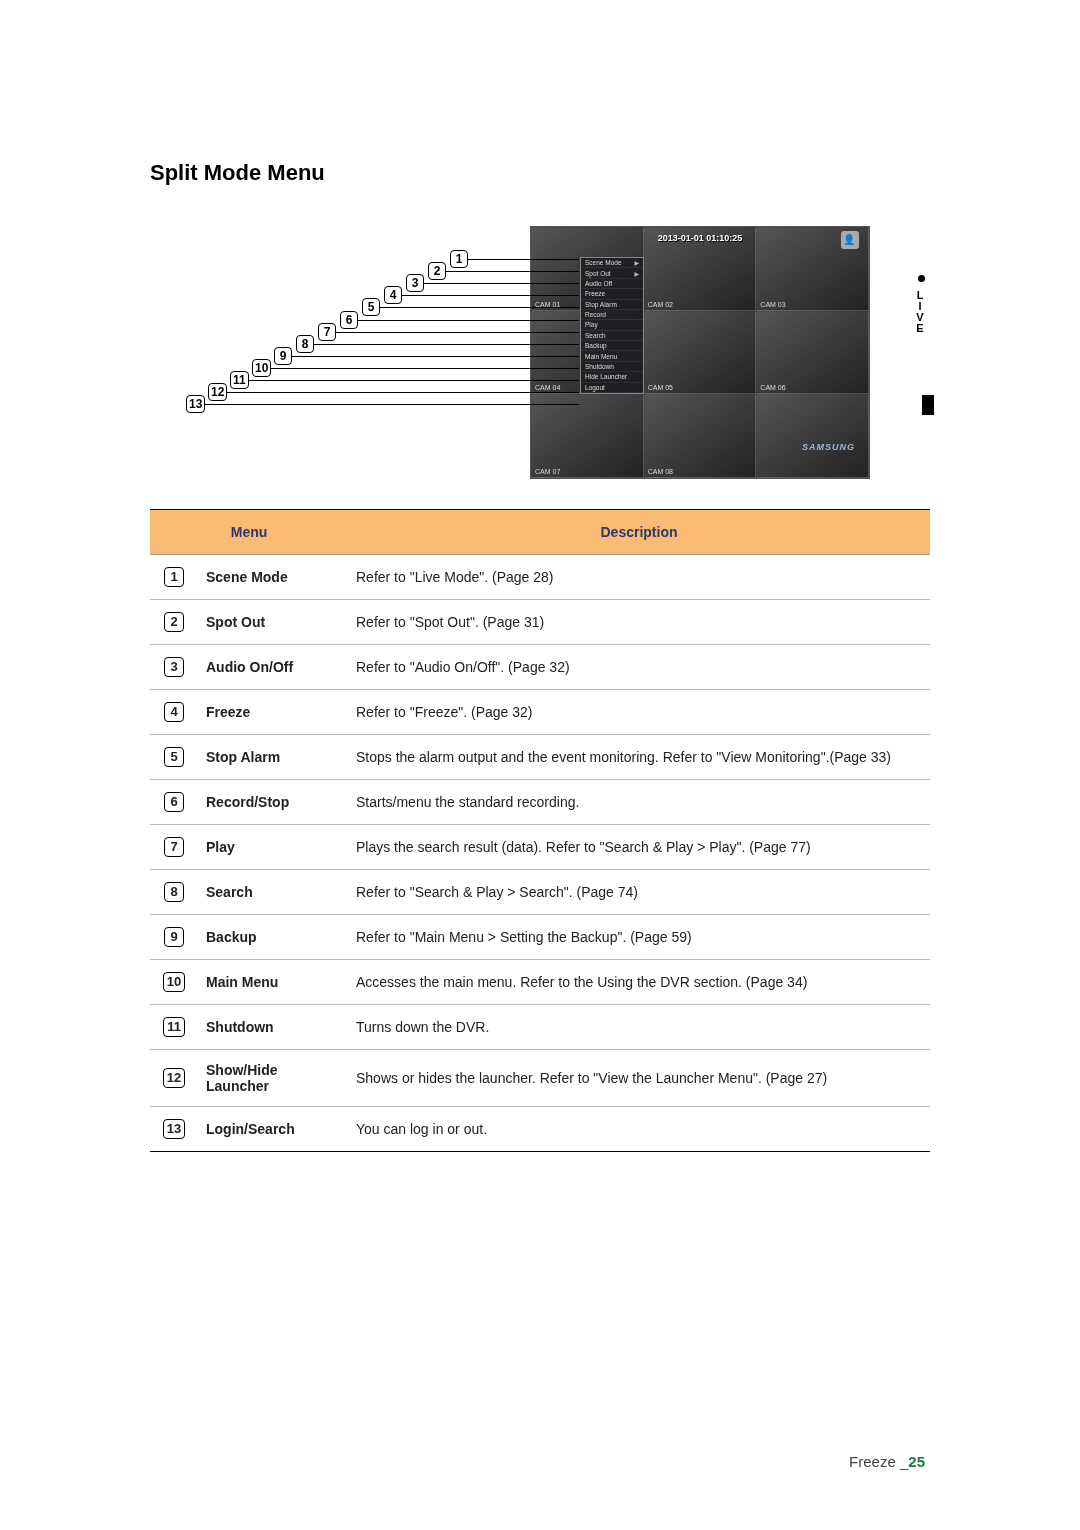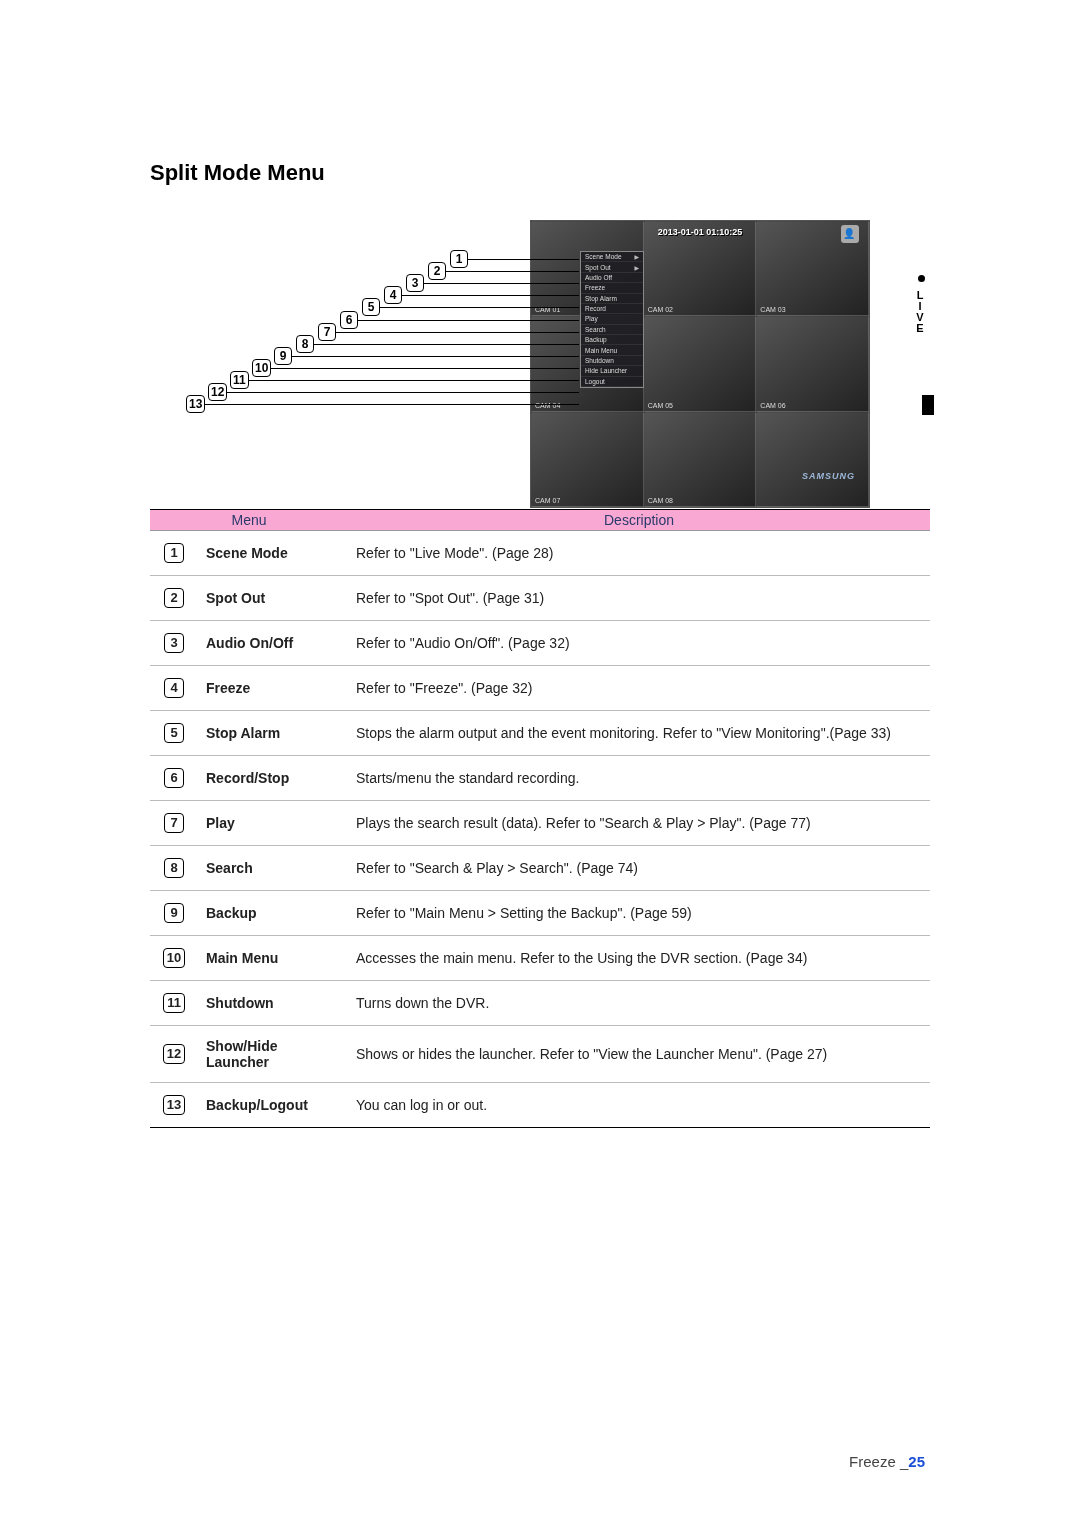--- a/index.html
+++ b/index.html
@@ -62,23 +62,23 @@
     
     .figure {
       position: relative;
       width: 720px;
       height: 245px;
       margin: 0 0 50px 0;
     }
     .screenshot {
       position: absolute;
       right: 0;
-      top: 6px;
+      top: 12px;
       width: 340px;
-      height: 288px;
+      height: 253px;
       background: linear-gradient(135deg, #4a4a4a 0%, #2a2a2a 50%, #3a3a3a 100%);
       border: 1px solid #555;
       overflow: hidden;
     }
     .ts {
       position: absolute;
       top: 6px;
       left: 50%;
       transform: translateX(-50%);
       font-size: 9px;
@@ -179,25 +179,25 @@
       top: 50%;
     }
 
     
     table.menu-table {
       width: 100%;
       border-collapse: collapse;
       font-size: 14px;
     }
     table.menu-table th {
-      background: #f9a8d4;
+      background: #fdba74;
       border-top: 1.5px solid #000;
       border-bottom: 1px solid #999;
-      padding: 2px 8px;
-      font-weight: normal;
+      padding: 14px 8px;
+      font-weight: bold;
       color: #2a3a6a;
       text-align: center;
     }
     table.menu-table td {
       border-bottom: 1px solid #bbb;
       padding: 12px 8px;
       vertical-align: middle;
       color: #222;
     }
     table.menu-table tr:last-child td {
@@ -218,21 +218,21 @@
       line-height: 18px;
       padding: 0 3px;
     }
     .footer {
       position: absolute;
       bottom: 60px;
       right: 155px;
       font-size: 15px;
       color: #444;
     }
-    .footer b { color: #1d4ed8; }
+    .footer b { color: #15803d; }
   </style>
 </head>
 <body>
 
 <div class="page">
 
   <div class="side-tab">
     <div class="side-tab-dot"></div>
     <div class="side-tab-text">LIVE</div>
     <div class="side-tab-bar"></div>
@@ -437,21 +437,21 @@
           <td class="col-menu">Shutdown</td>
           <td class="col-desc">Turns down the DVR.</td>
         </tr>
         <tr>
           <td class="col-num"><span class="box">12</span></td>
           <td class="col-menu">Show/Hide Launcher</td>
           <td class="col-desc">Shows or hides the launcher. Refer to "<b>View the Launcher Menu</b>". (Page 27)</td>
         </tr>
         <tr>
           <td class="col-num"><span class="box">13</span></td>
-          <td class="col-menu">Backup/Logout</td>
+          <td class="col-menu">Login/Search</td>
           <td class="col-desc">You can log in or out.</td>
         </tr>
       </tbody>
   </table>
 
 </div>
 
 <div class="footer">
   <span>Freeze</span>
   _<b>25</b>

